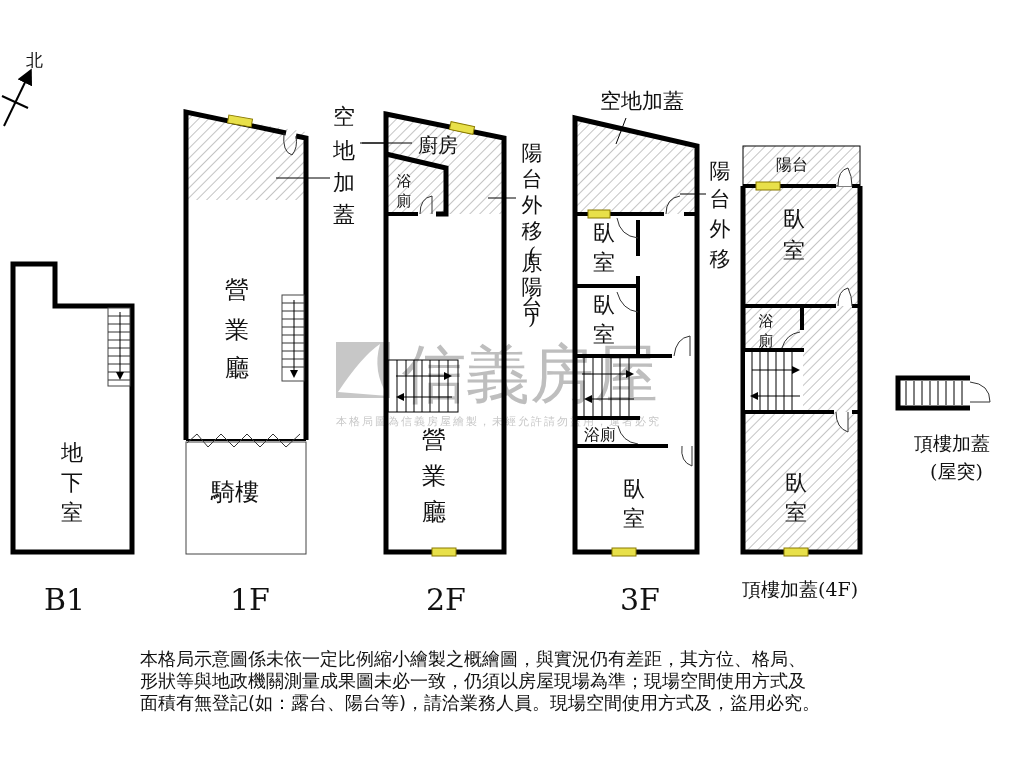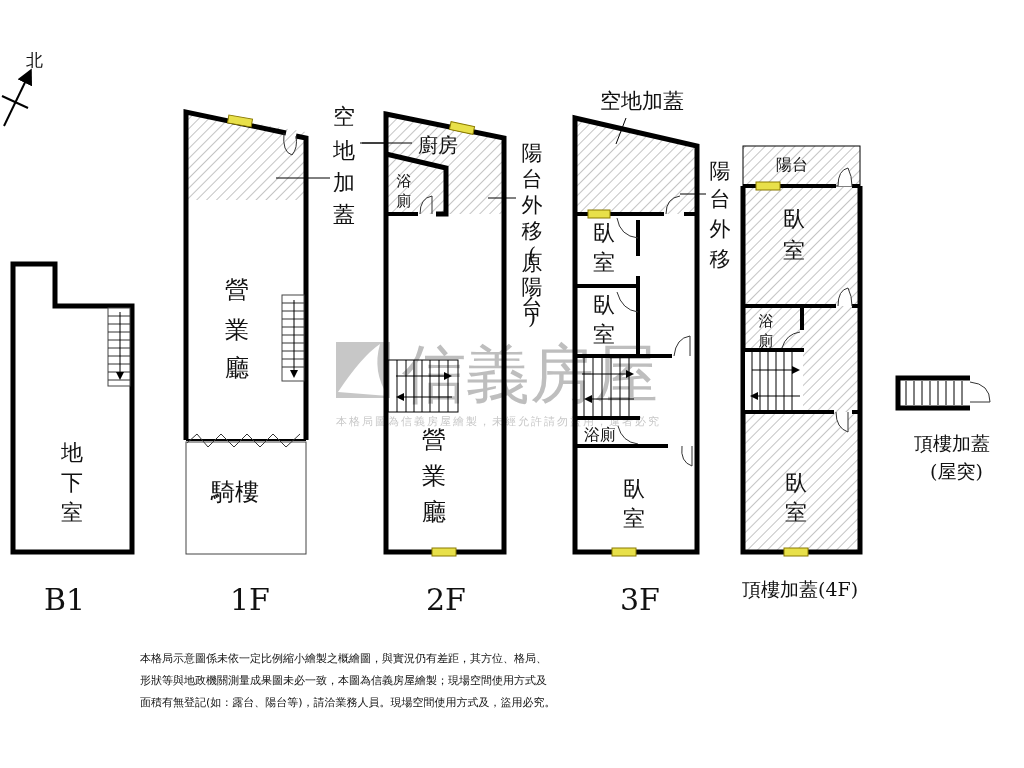--- a/index.html
+++ b/index.html
@@ -1,20 +1,20 @@
 <!DOCTYPE html>
 <html><head>
 <meta charset="utf-8">
 <style>
   html, body { margin:0; padding:0; background:#ffffff; }
   body { width:1024px; height:768px; position:relative; overflow:hidden; font-family:"DejaVu Serif", serif; }
   #plan { position:absolute; left:0; top:0; }
   .lbl { font-family:"DejaVu Serif", serif; fill:#111; }
   .sans { font-family:"DejaVu Sans", sans-serif; }
-  .notes { position:absolute; left:140px; top:648px; width:700px; font-family:"DejaVu Sans", sans-serif; font-size:11px; line-height:22px; color:#111; }
+  .notes { position:absolute; left:140px; top:648px; width:700px; font-family:"DejaVu Sans", sans-serif; font-size:18px; line-height:22px; color:#111; }
   .notes div { white-space:nowrap; }
 </style>
 </head>
 <body>
 
 <svg id="plan" width="1024" height="768" viewBox="0 0 1024 768" xmlns="http://www.w3.org/2000/svg">
   <defs>
     <pattern id="hatch" patternUnits="userSpaceOnUse" width="7" height="7" patternTransform="rotate(45)">
       <line x1="0" y1="0" x2="0" y2="7" stroke="#8a8a8a" stroke-width="1"></line>
     </pattern>
@@ -240,15 +240,15 @@
         <line x1="962" y1="381" x2="962" y2="405"></line>
     </g>
     <path d="M970,382 Q990,384 990,402 L970,402" fill="none" stroke="#333" stroke-width="1"></path>
     <text class="lbl" x="914" y="450" font-size="19">頂樓加蓋</text>
     <text class="lbl" x="930" y="478" font-size="19">(屋突)</text>
   </g>
 </svg>
 
 <div class="notes">
   <div>本格局示意圖係未依一定比例縮小繪製之概繪圖，與實況仍有差距，其方位、格局、</div>
-  <div>形狀等與地政機關測量成果圖未必一致，本圖為信義房屋繪製；現場空間使用方式及</div>
+  <div>形狀等與地政機關測量成果圖未必一致，仍須以房屋現場為準；現場空間使用方式及</div>
   <div>面積有無登記(如：露台、陽台等)，請洽業務人員。現場空間使用方式及，盜用必究。</div>
 </div>
 
 </body></html>

